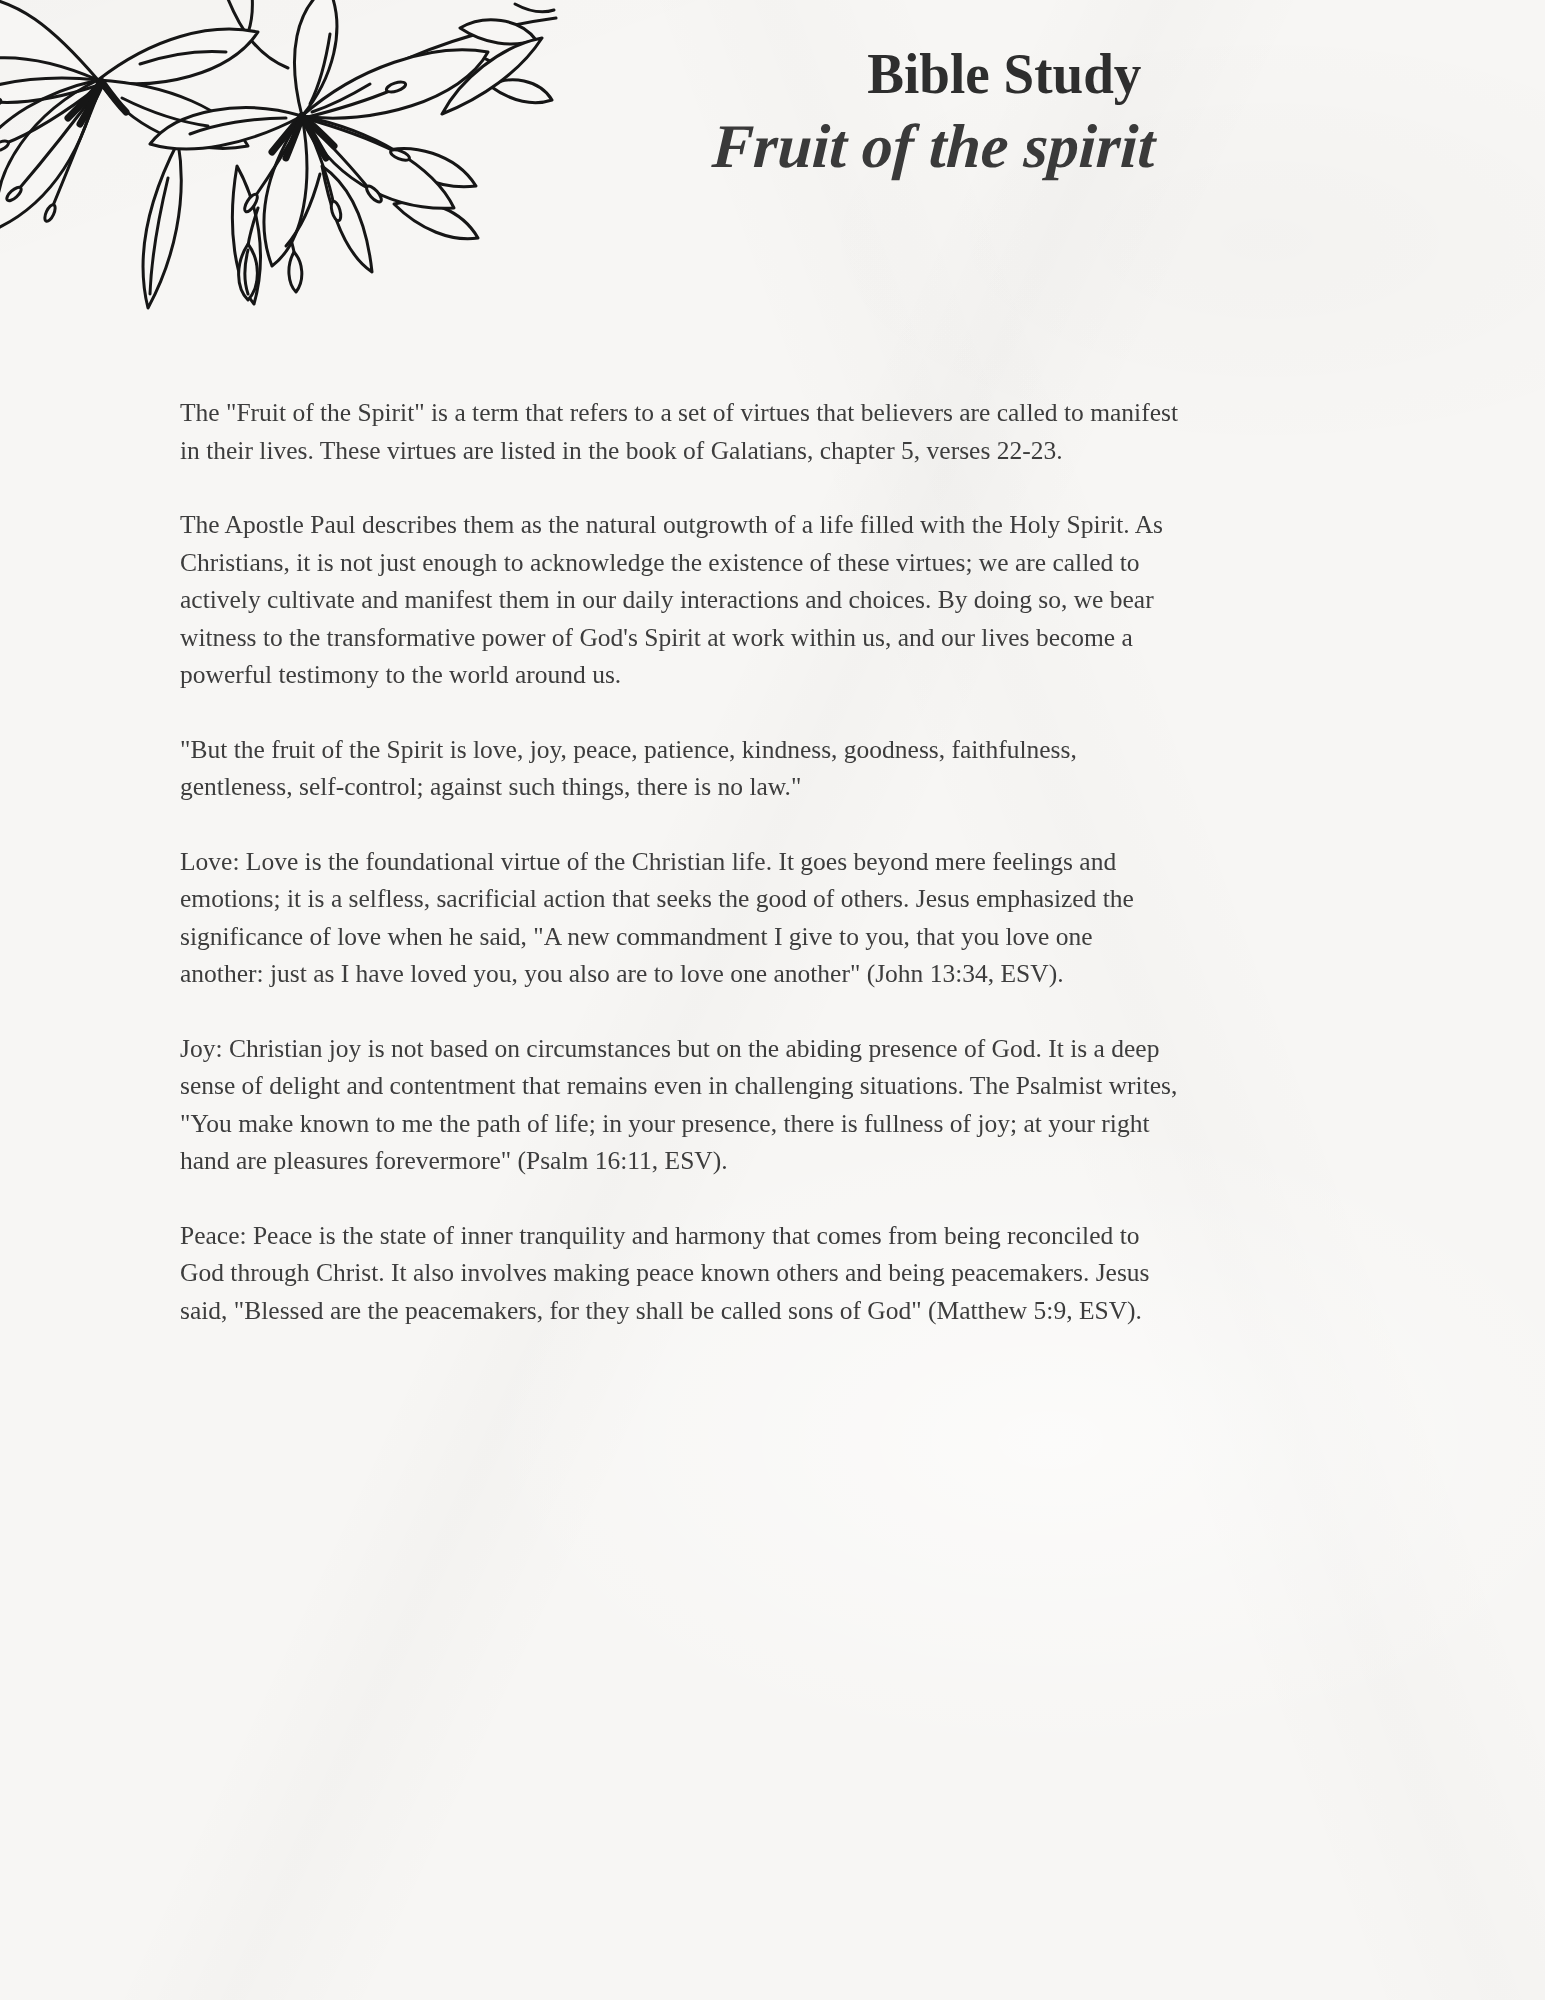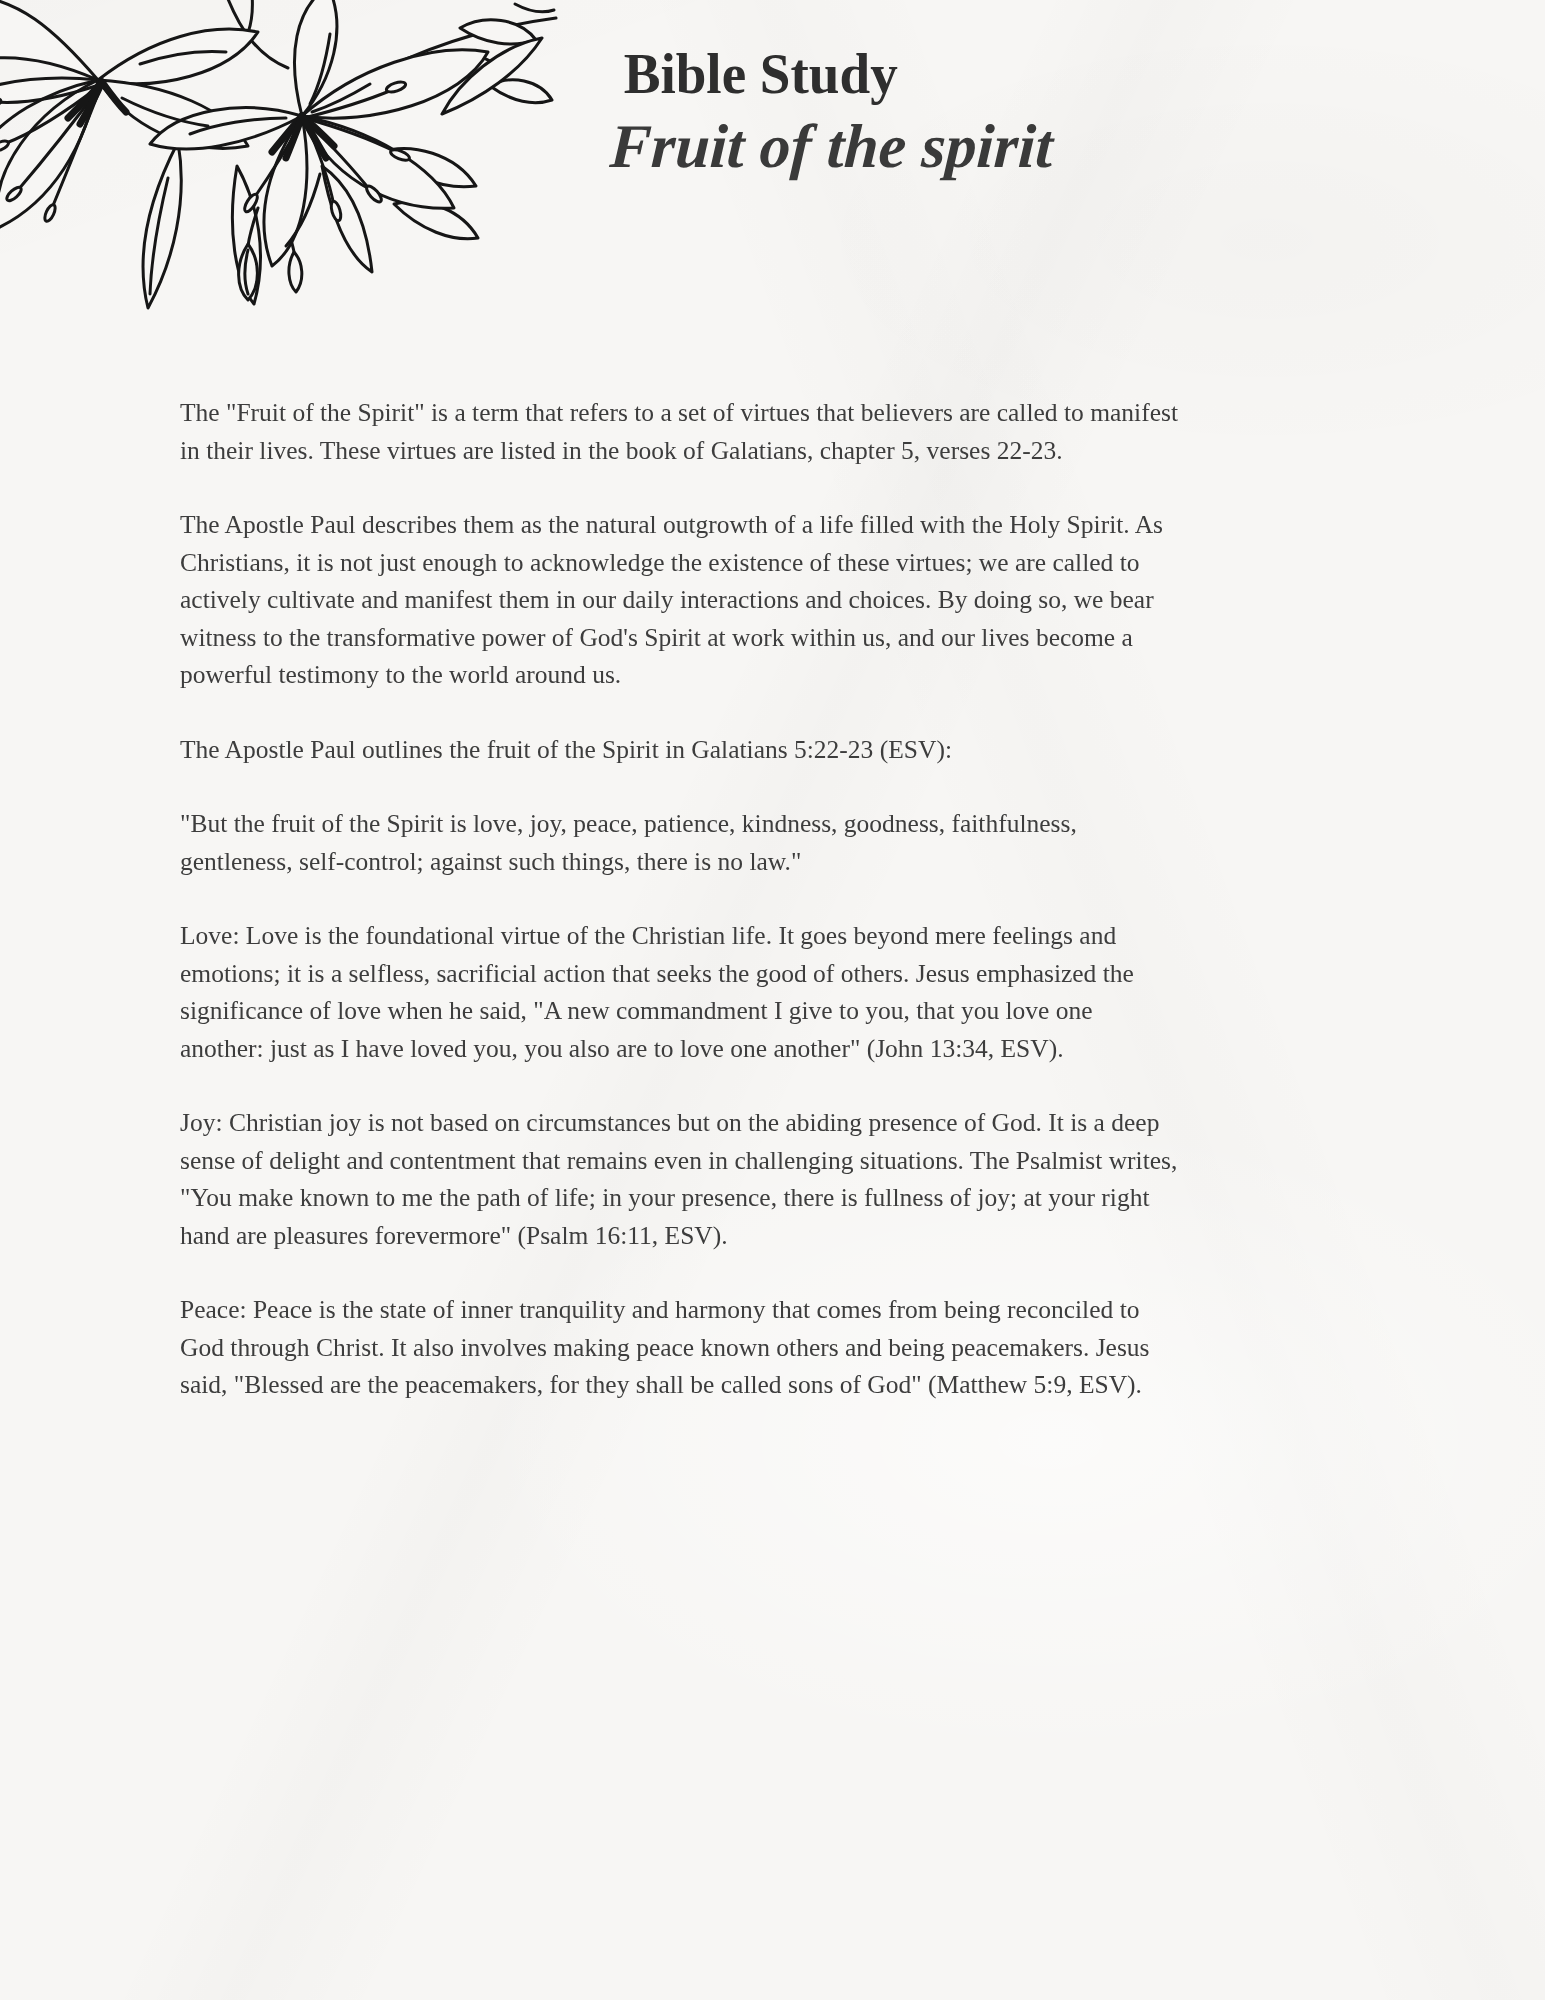--- a/index.html
+++ b/index.html
@@ -13,21 +13,21 @@
       radial-gradient(ellipse 700px 320px at 82% 12%, rgba(0,0,0,0.014), transparent 70%),
       radial-gradient(ellipse 900px 500px at 68% 72%, rgba(255,255,255,0.55), transparent 65%),
       linear-gradient(115deg, transparent 42%, rgba(0,0,0,0.016) 47%, transparent 53%),
       linear-gradient(70deg, transparent 60%, rgba(0,0,0,0.012) 66%, transparent 73%),
       linear-gradient(160deg, rgba(0,0,0,0.01) 0%, transparent 12%),
       #f7f6f4;
   }
   .decoration{position:absolute;top:-6px;left:-10px;}
   .header{
     position:absolute;left:610px;top:42px;width:545px;
-    text-align:left;color:#2e2e2e;
+    text-align:right;color:#2e2e2e;
   }
   .title{
     font-size:58px;font-weight:700;line-height:1.12;
     letter-spacing:0px;color:#2e2e2e;
     transform:scaleX(0.95);transform-origin:center;
   }
   .subtitle{
     margin-top:4px;
     font-size:62px;font-style:italic;font-weight:700;
     color:#3a3a3a;letter-spacing:0px;white-space:nowrap;
@@ -123,20 +123,19 @@
   </svg>
 
   <div class="header">
     <div class="title">Bible Study</div>
     <div class="subtitle">Fruit of the spirit</div>
   </div>
 
   <div class="body-text">
     <p>The "Fruit of the Spirit" is a term that refers to a set of virtues that believers are called to manifest in their lives. These virtues are listed in the book of Galatians, chapter 5, verses 22-23.</p>
     <p>The Apostle Paul describes them as the natural outgrowth of a life filled with the Holy Spirit. As Christians, it is not just enough to acknowledge the existence of these virtues; we are called to actively cultivate and manifest them in our daily interactions and choices. By doing so, we bear witness to the transformative power of God's Spirit at work within us, and our lives become a powerful testimony to the world around us.</p>
-    <p>The Apostle Paul outlines the fruit of the Spirit in Galatians 5:22-23 (ESV):</p>
     <p>"But the fruit of the Spirit is love, joy, peace, patience, kindness, goodness, faithfulness, gentleness, self-control; against such things, there is no law."</p>
     <p>Love: Love is the foundational virtue of the Christian life. It goes beyond mere feelings and emotions; it is a selfless, sacrificial action that seeks the good of others. Jesus emphasized the significance of love when he said, "A new commandment I give to you, that you love one another: just as I have loved you, you also are to love one another" (John 13:34, ESV).</p>
     <p>Joy: Christian joy is not based on circumstances but on the abiding presence of God. It is a deep sense of delight and contentment that remains even in challenging situations. The Psalmist writes, "You make known to me the path of life; in your presence, there is fullness of joy; at your right hand are pleasures forevermore" (Psalm 16:11, ESV).</p>
     <p>Peace: Peace is the state of inner tranquility and harmony that comes from being reconciled to God through Christ. It also involves making peace known others and being peacemakers. Jesus said, "Blessed are the peacemakers, for they shall be called sons of God" (Matthew 5:9, ESV).</p>
   </div>
 
 </div>
 
 </body></html>

